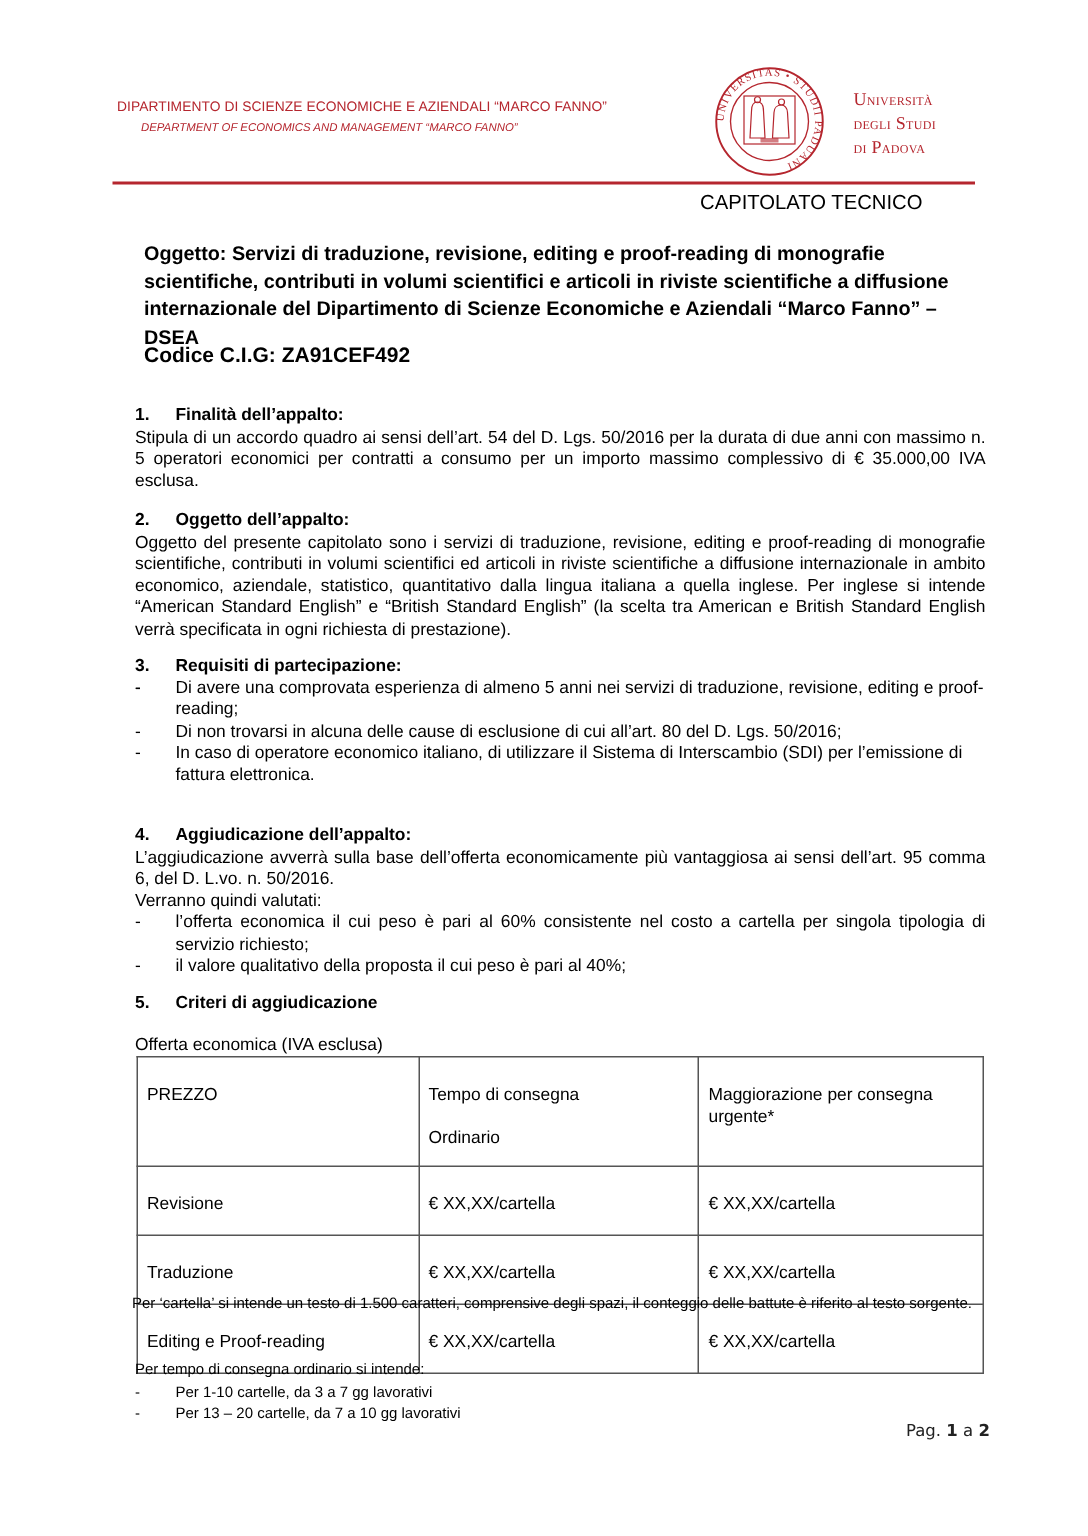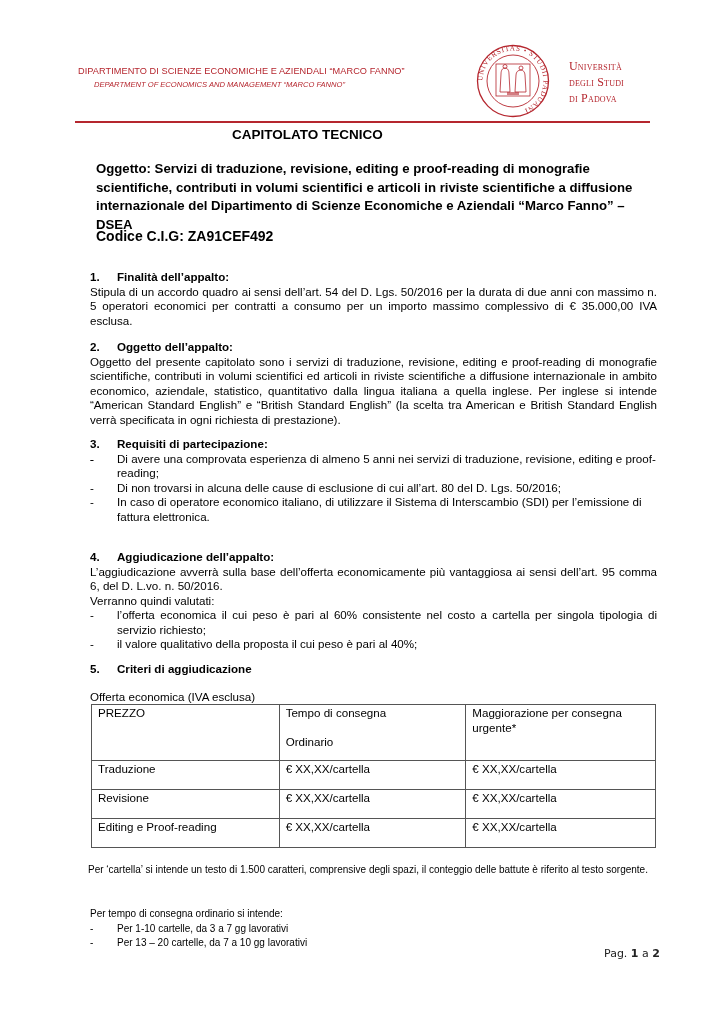--- a/index.html
+++ b/index.html
@@ -10,35 +10,35 @@
   
   .dept-it { left: 78px; top: 66px; font-size: 9.2px; color: #b5262e; letter-spacing: 0.05px; white-space: nowrap; }
   .dept-en { left: 94px; top: 80px; font-size: 7.6px; color: #b5262e; font-style: italic; white-space: nowrap; }
   .seal { left: 476px; top: 44px; width: 74px; height: 74px; }
   .uni-name { left: 569px; top: 58px; font-family: "Liberation Serif", serif; color: #b5262e;
               font-size: 12px; line-height: 16px; font-variant: small-caps; letter-spacing: 0.2px; }
   .uni-name div { white-space: nowrap; }
   .rule { left: 75px; top: 121px; width: 575px; height: 2px; background: #b5262e; }
 
   
-  .title { left: 0; width: 615px; top: 127px; text-align: center; font-weight: bold; font-size: 13.5px; }
+  .title { left: 0; width: 615px; top: 127px; text-align: right; font-weight: normal; font-size: 13.5px; }
   .oggetto { left: 96px; top: 160px; width: 560px; font-weight: bold; font-size: 13.2px; line-height: 18.5px; }
   .cig { left: 96px; top: 228px; font-weight: bold; font-size: 14px; }
 
   .section { left: 90px; width: 567px; font-size: 11.6px; line-height: 14.5px; }
   .sec-head { font-weight: bold; position: relative; padding-left: 27px; }
   .sec-head .num { position: absolute; left: 0; }
   .just { text-align: justify; }
   .dash-item { position: relative; padding-left: 27px; }
   .dash-item .dash { position: absolute; left: 0; }
 
   
   .tbl-caption { left: 90px; top: 690px; font-size: 11.6px; }
   table.offer { position: absolute; left: 91px; top: 704px; width: 565px; border-collapse: collapse; font-size: 11.6px; }
-  table.offer td { border: 1px solid #555; vertical-align: top; padding: 1px 6px 0 6px; line-height: 14.5px; }
+  table.offer td { border: 1px solid #555; vertical-align: top; padding: 18px 6px 0 6px; line-height: 14.5px; }
   table.offer tr.head td { height: 54px; }
   table.offer tr.row td { height: 27px; }
   .col1 { width: 175px; } .col2 { width: 174px; } .col3 { width: 177px; }
 
   .note { left: 88px; width: 570px; font-size: 10px; line-height: 14.5px; }
   .pag { left: 604px; top: 947px; font-family: "DejaVu Sans", sans-serif; font-size: 11px; color: #222; }
   .pag b { font-weight: bold; }
 </style>
 </head>
 <body>
@@ -128,27 +128,27 @@
       <tr class="head">
     <td class="col1"><span>PREZZO</span></td>
     <td class="col2">
       <div>Tempo di consegna</div>
       <div style="height:14px;"></div>
       <div>Ordinario</div>
     </td>
     <td class="col3"><span>Maggiorazione per consegna urgente*</span></td>
   </tr>
   <tr class="row">
-    <td> Traduzione</td>
-    <td> € XX,XX/cartella</td>
+    <td>Revisione</td>
+    <td>€ XX,XX/cartella</td>
     <td>€ XX,XX/cartella</td>
   </tr>
   <tr class="row">
-    <td>Revisione</td>
-    <td>€ XX,XX/cartella</td>
+    <td> Traduzione</td>
+    <td> € XX,XX/cartella</td>
     <td>€ XX,XX/cartella</td>
   </tr>
   <tr class="row">
     <td>Editing e Proof-reading</td>
     <td>€ XX,XX/cartella</td>
     <td>€ XX,XX/cartella</td>
   </tr>
 </tbody>
   </table>
 

